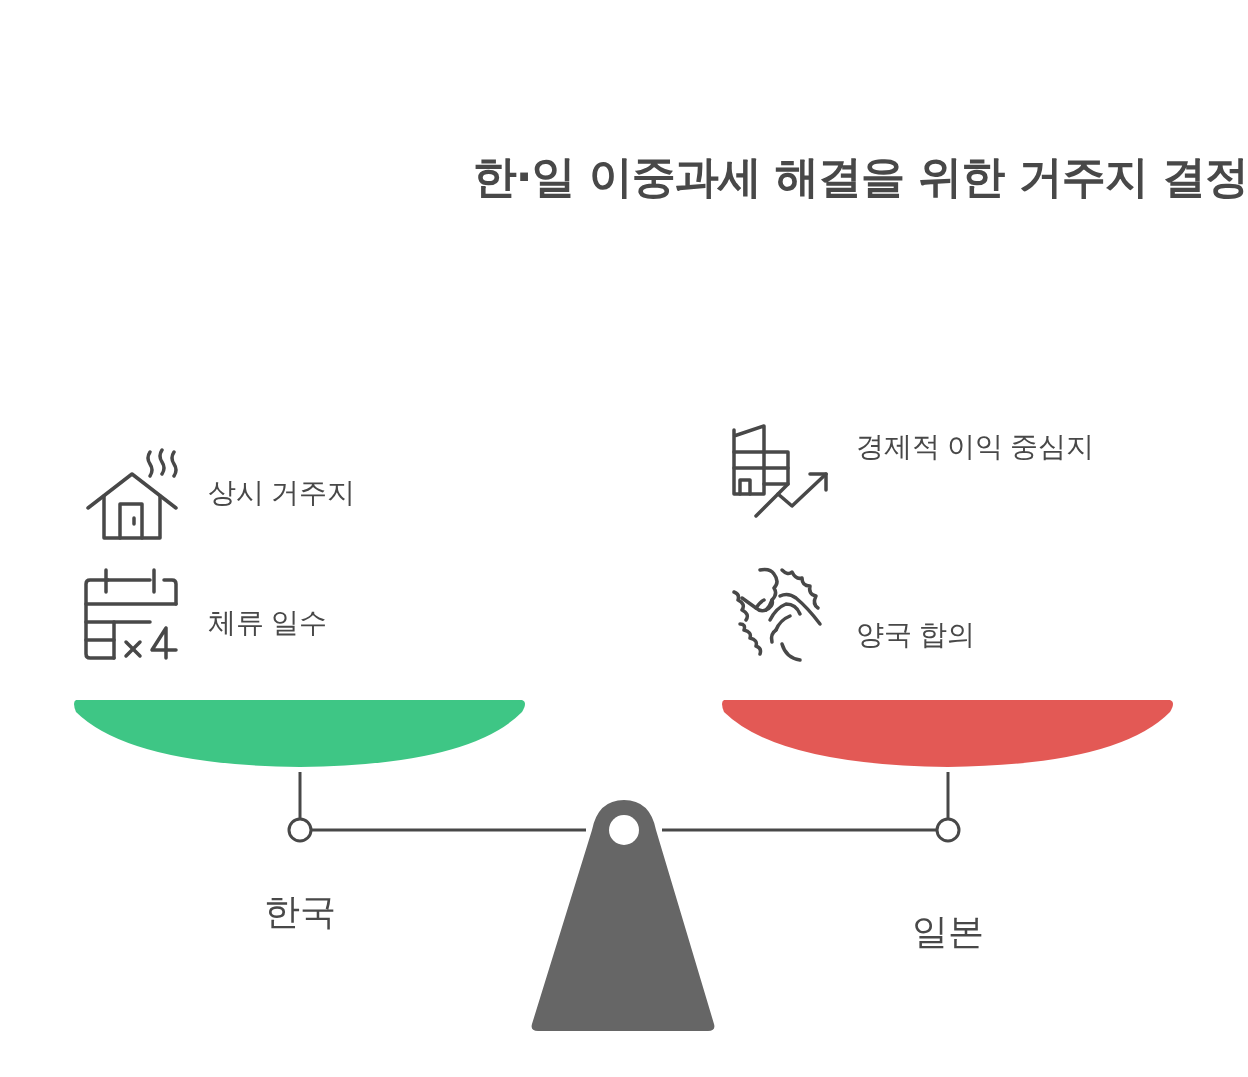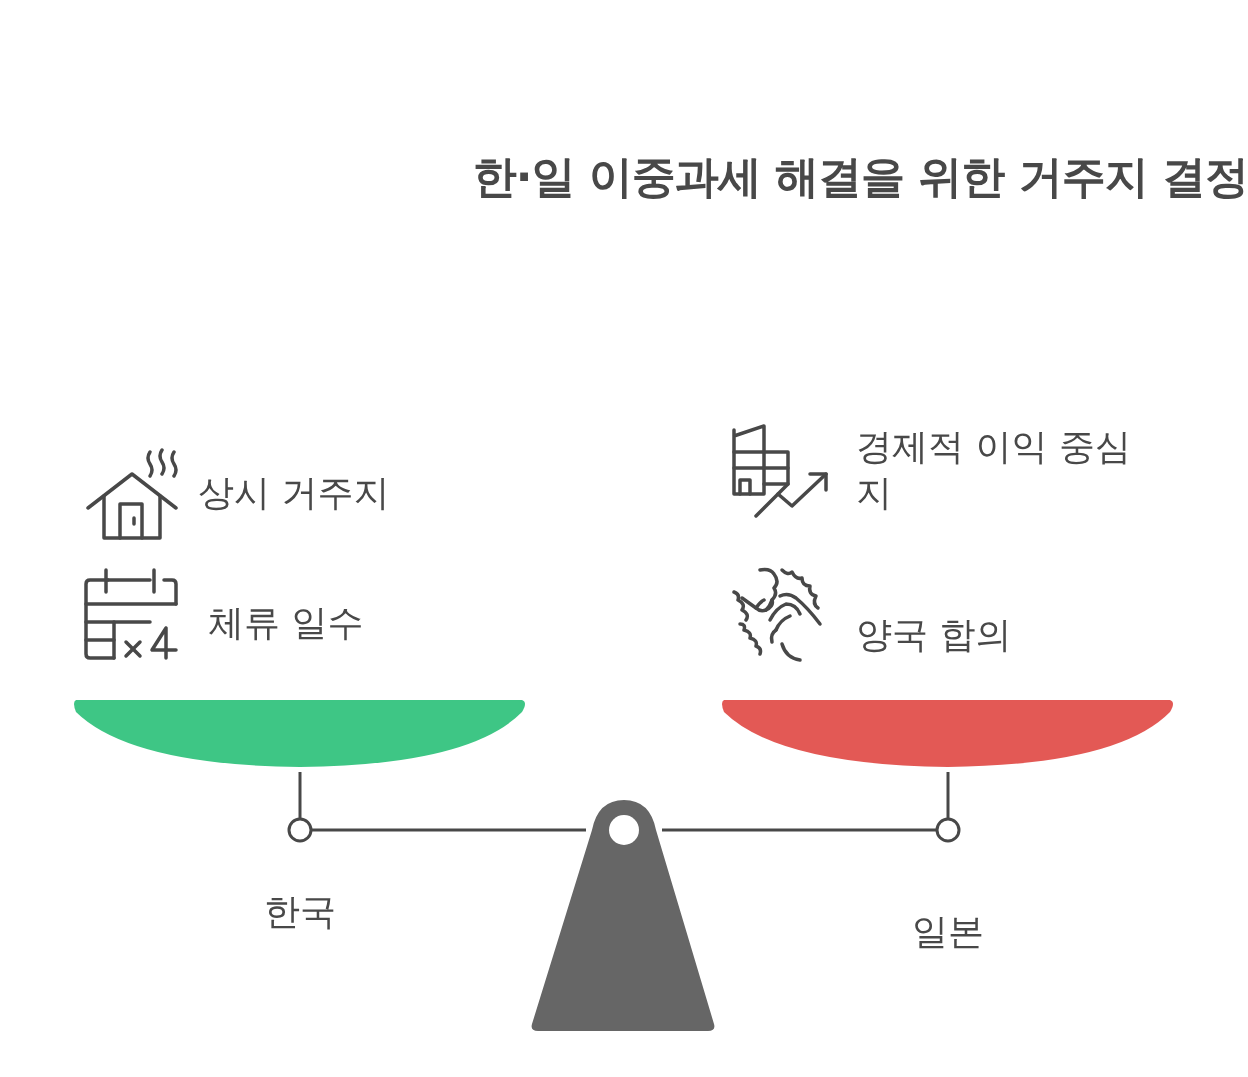--- a/index.html
+++ b/index.html
@@ -1,20 +1,20 @@
 <!DOCTYPE html>
 <html><head>
 <meta charset="utf-8">
 <style>
   html, body { margin:0; padding:0; background:#ffffff; }
   body { width:1248px; height:1077px; position:relative; overflow:hidden;
          font-family:"DejaVu Sans","Liberation Sans",sans-serif; color:#484848; }
   .title { position:absolute; left:0; width:1248px; top:100px; text-align:right;
            font-size:44px; font-weight:bold; color:#484848; letter-spacing:-1px;margin-top:48px; }
-  .item-label { position:absolute; font-size:36px; color:#484848; line-height:46px; }
+  .item-label { position:absolute; font-size:28px; color:#484848; line-height:46px;font-family:Liberation Serif, serif; }
   .country { position:absolute; font-size:36px; color:#484848; text-align:center; width:200px; }
   svg.scene { position:absolute; left:0; top:0; }
   .icon { position:absolute; }
 </style>
 </head>
 <body>
 
 <div class="title">한·일 이중과세 해결을 위한 거주지 결정</div>
 
 <svg class="scene" width="1248" height="1077">
@@ -39,21 +39,21 @@
   <g fill="none" stroke="#484848" stroke-width="3.5" stroke-linecap="round" stroke-linejoin="round">
     <path d="M4 60 L48 26 L92 60"></path>
     <path d="M20 48 L20 90 L76 90 L76 48"></path>
     <path d="M36 90 L36 56 L58 56 L58 90"></path>
     <line x1="50" y1="70" x2="50" y2="76"></line>
     <path d="M66 4 Q62 10 66 16 Q70 22 66 28"></path>
     <path d="M78 2 Q74 8 78 14 Q82 20 78 26"></path>
     <path d="M90 4 Q86 10 90 16 Q94 22 90 28"></path>
   </g>
 </svg>
-<div class="item-label" style="left:198px;top:470px">상시 거주지</div>
+<div class="item-label" style="left:208px;top:470px">상시 거주지</div>
 
 <svg class="icon" style="left:84px;top:566px" width="100" height="96" viewBox="0 0 100 96">
   <g fill="none" stroke="#484848" stroke-width="3.5" stroke-linecap="round" stroke-linejoin="round">
     <path d="M24 14 L6 14 Q2 14 2 18 L2 88 Q2 92 6 92 L30 92"></path>
     <path d="M24 14 L66 14"></path>
     <path d="M80 14 L88 14 Q92 14 92 18 L92 38"></path>
     <line x1="22" y1="4" x2="22" y2="26"></line>
     <line x1="70" y1="4" x2="70" y2="26"></line>
     <line x1="2" y1="38" x2="92" y2="38"></line>
     <line x1="2" y1="56" x2="66" y2="56"></line>

